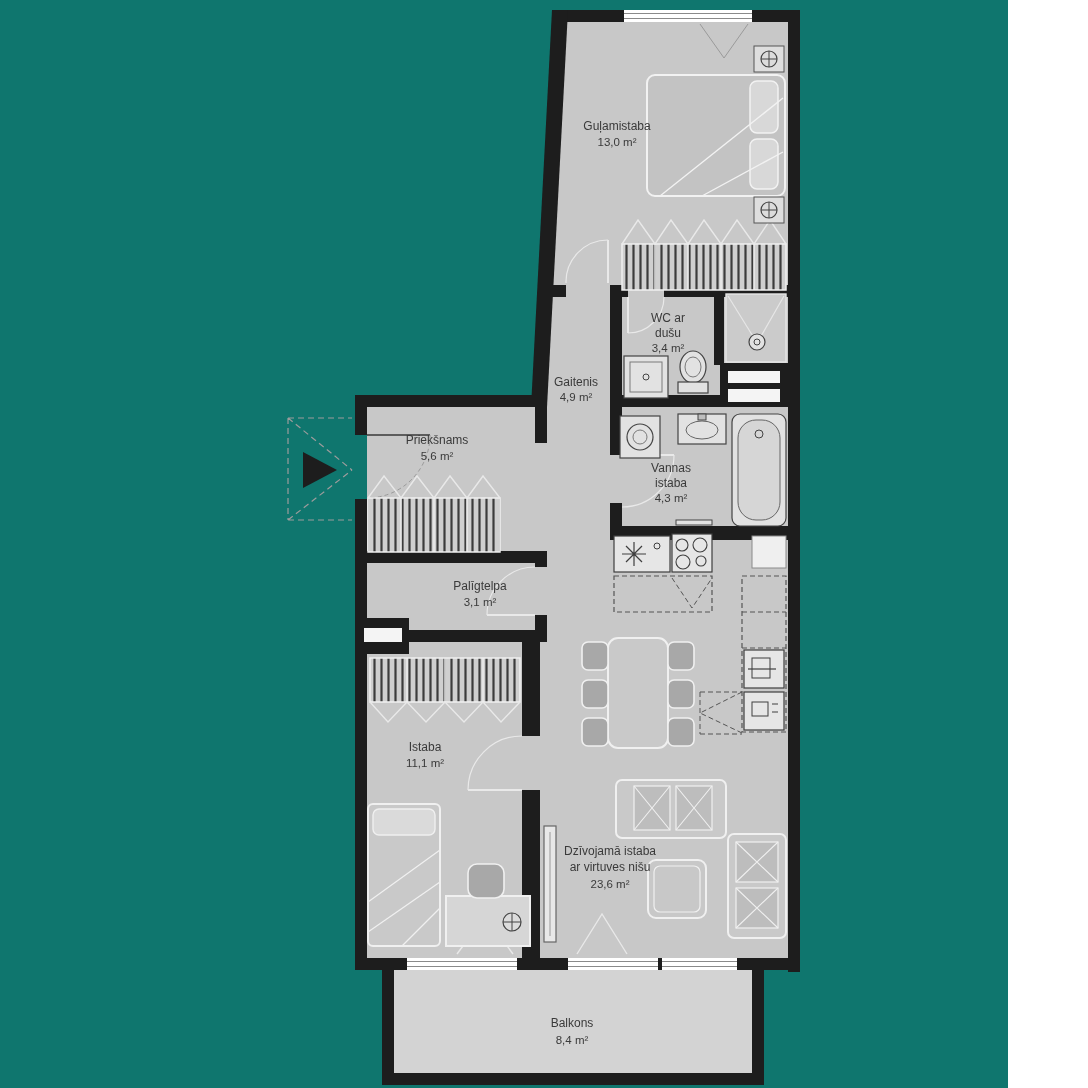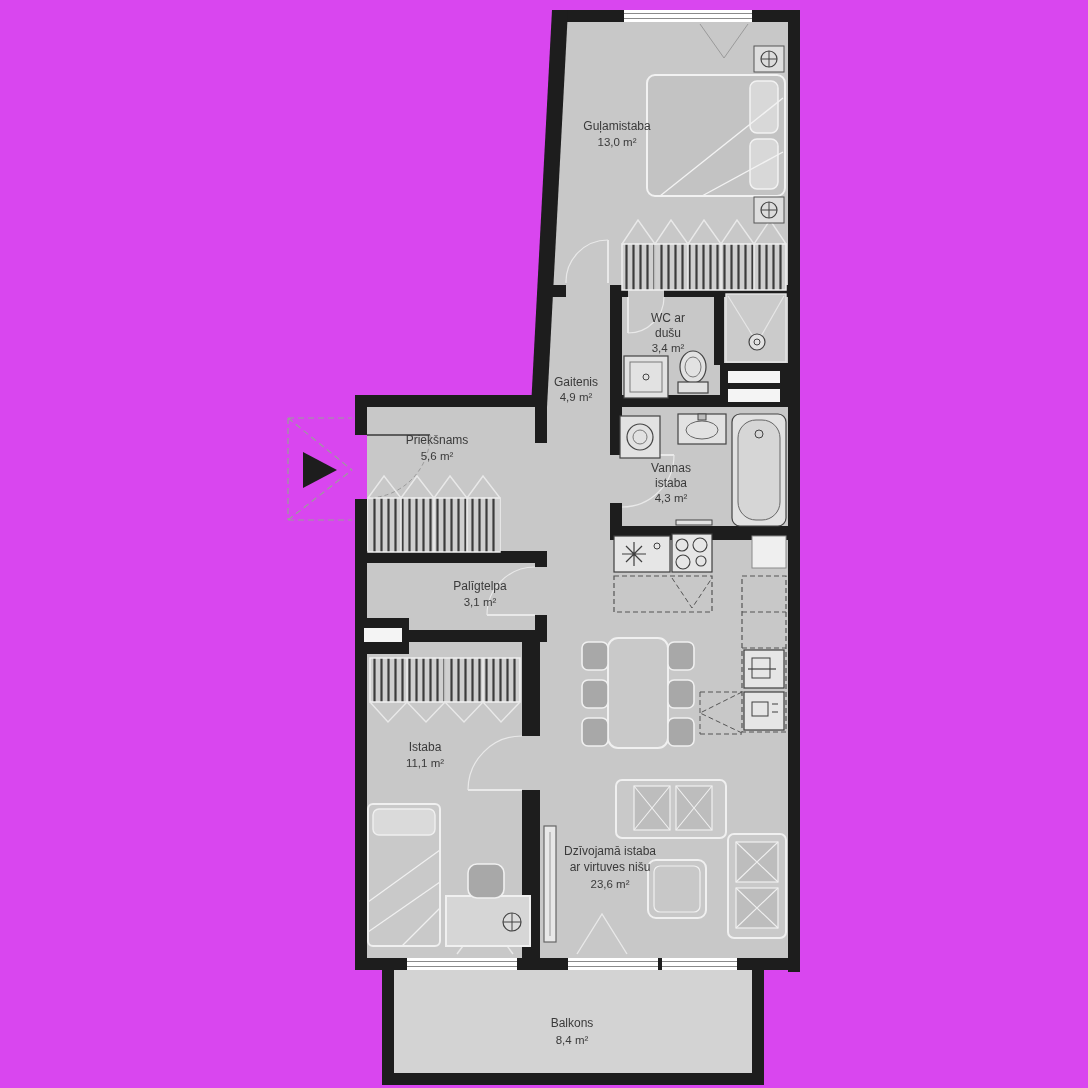--- a/index.html
+++ b/index.html
@@ -1,16 +1,16 @@
 <!DOCTYPE html>
 <html><head>
 <meta charset="utf-8">
 <style>
   html,body{margin:0;padding:0;background:#ffffff;}
-  .stage{position:relative;width:1088px;height:1088px;background:#d946ef;overflow:hidden;
+  .stage{position:relative;width:1008px;height:1088px;background:#0f766e;overflow:hidden;
          font-family:"Liberation Sans", sans-serif;}
   svg text{font-family:"Liberation Sans", sans-serif;fill:#3a3a3a;}
   .room-name{font-size:12px;}
   .room-area{font-size:11.5px;}
 </style>
 </head>
 <body>
 
 <div class="stage">
 <svg width="1088" height="1088" viewBox="0 0 1088 1088">

